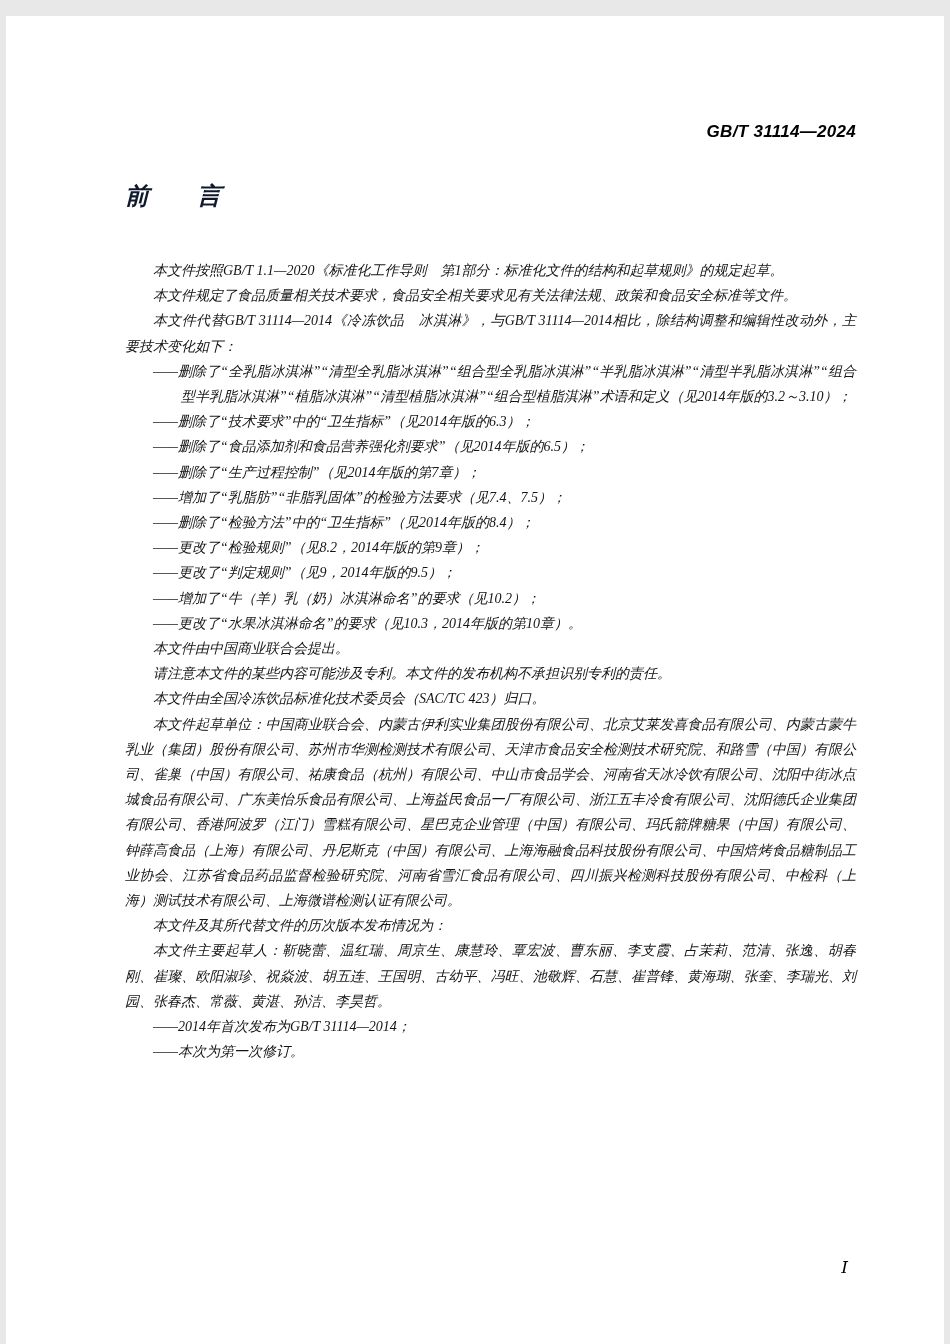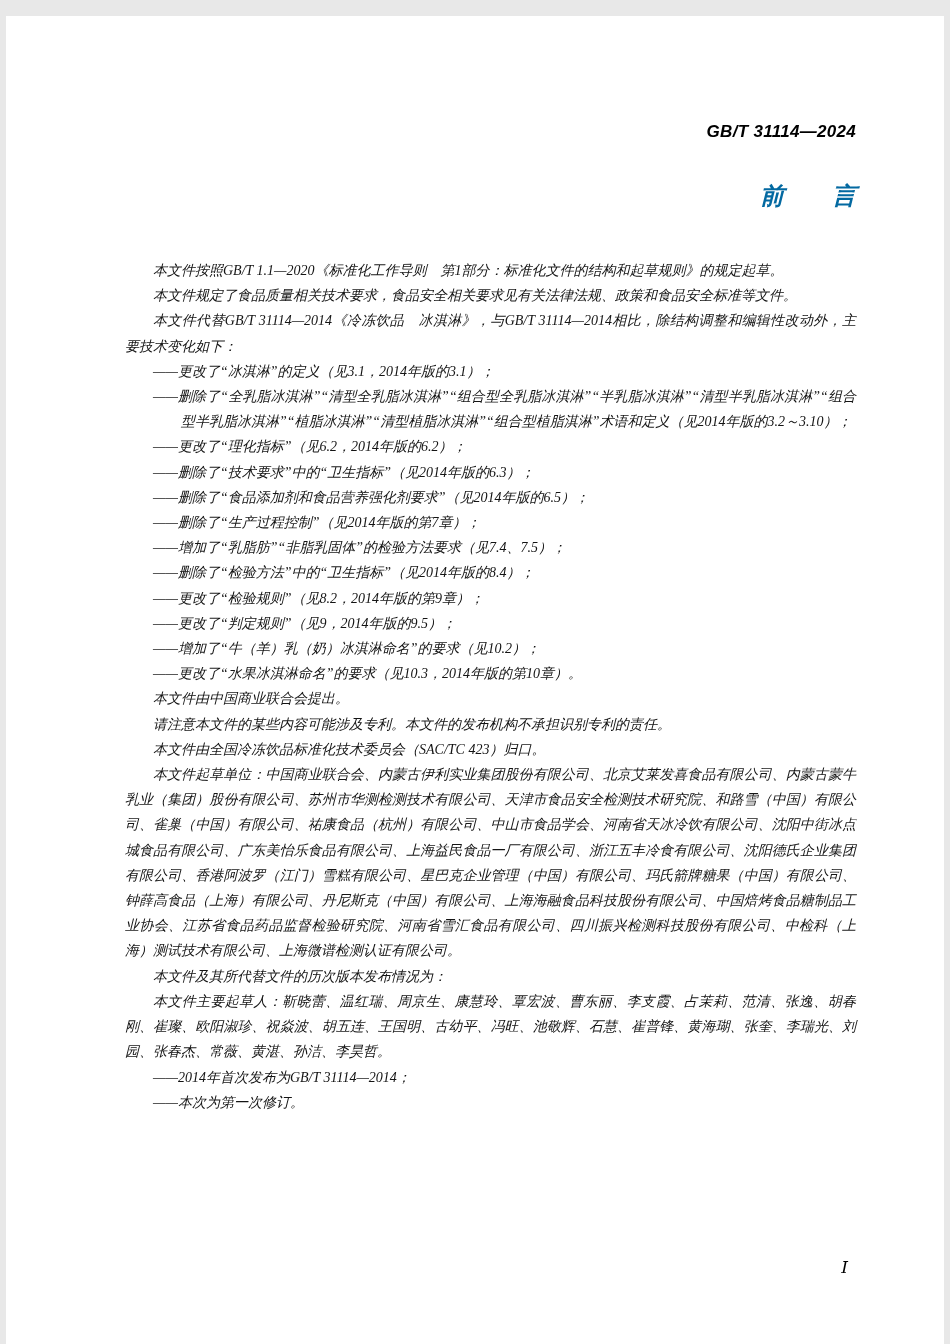--- a/index.html
+++ b/index.html
@@ -20,26 +20,26 @@
   }
   .std-number {
     text-align: right;
     font-family: "Liberation Sans", "DejaVu Sans", sans-serif;
     font-weight: bold;
     font-size: 17px;
     letter-spacing: 0.3px;
     color: #000;
   }
   .fw-title {
-    text-align: right;
+    text-align: left;
     margin-top: 38px;
     font-family: "Liberation Sans", "DejaVu Sans", sans-serif;
     font-weight: bold;
     font-size: 24px;
-    color: #0369a1;
+    color: #0f172a;
   }
   .body-text {
     margin-top: 46px;
     font-size: 14px;
     line-height: 25.2px;
   }
   .para {
     text-indent: 2em;
     text-align: justify;
   }
@@ -65,23 +65,21 @@
 
     <div class="std-number">GB/T 31114—2024</div>
 
     <div class="fw-title">前　　言</div>
 
     <div class="body-text">
       <p class="para">本文件按照GB/T 1.1—2020《标准化工作导则　第1部分：标准化文件的结构和起草规则》的规定起草。</p>
       <p class="para">本文件规定了食品质量相关技术要求，食品安全相关要求见有关法律法规、政策和食品安全标准等文件。</p>
       <p class="para">本文件代替GB/T 31114—2014《冷冻饮品　冰淇淋》，与GB/T 31114—2014相比，除结构调整和编辑性改动外，主要技术变化如下：</p>
 
-      <p class="dash">——更改了“冰淇淋”的定义（见3.1，2014年版的3.1）；</p>
       <p class="dash">——删除了“全乳脂冰淇淋”“清型全乳脂冰淇淋”“组合型全乳脂冰淇淋”“半乳脂冰淇淋”“清型半乳脂冰淇淋”“组合型半乳脂冰淇淋”“植脂冰淇淋”“清型植脂冰淇淋”“组合型植脂淇淋”术语和定义（见2014年版的3.2～3.10）；</p>
-      <p class="dash">——更改了“理化指标”（见6.2，2014年版的6.2）；</p>
       <p class="dash">——删除了“技术要求”中的“卫生指标”（见2014年版的6.3）；</p>
       <p class="dash">——删除了“食品添加剂和食品营养强化剂要求”（见2014年版的6.5）；</p>
       <p class="dash">——删除了“生产过程控制”（见2014年版的第7章）；</p>
       <p class="dash">——增加了“乳脂肪”“非脂乳固体”的检验方法要求（见7.4、7.5）；</p>
       <p class="dash">——删除了“检验方法”中的“卫生指标”（见2014年版的8.4）；</p>
       <p class="dash">——更改了“检验规则”（见8.2，2014年版的第9章）；</p>
       <p class="dash">——更改了“判定规则”（见9，2014年版的9.5）；</p>
       <p class="dash">——增加了“牛（羊）乳（奶）冰淇淋命名”的要求（见10.2）；</p>
       <p class="dash">——更改了“水果冰淇淋命名”的要求（见10.3，2014年版的第10章）。</p>
 

